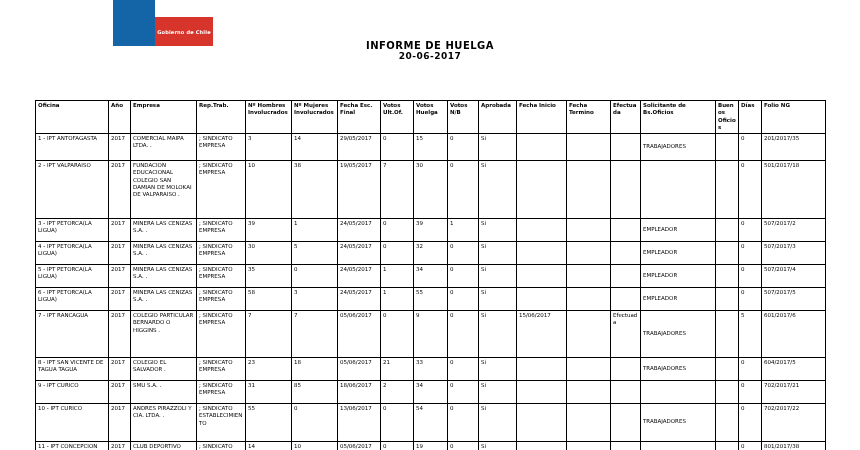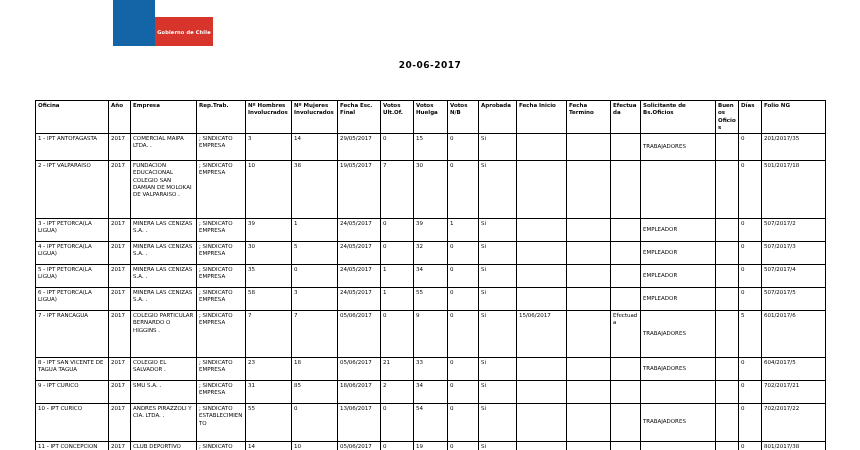--- a/index.html
+++ b/index.html
@@ -20,21 +20,21 @@
   .logo-red {
     width: 58px; height: 29px; margin-top: 17px;
     display: flex; align-items: center; justify-content: center;
     color: #ffffff; font-size: 5px; font-weight: bold; letter-spacing: 0.2px;
     text-align: center;
   }
 
   
   .title-block { position: absolute; left: 0; top: 40px; width: 860px; text-align: center; }
   .report-title { font-size: 10px; font-weight: bold; letter-spacing: 0.5px; }
-  .report-date  { font-size: 9px; font-weight: bold; margin-top: 20px; letter-spacing: 0.5px; }
+  .report-date  { font-size: 9px; font-weight: bold; letter-spacing: 0.5px; }
 
   
   table.report {
     position: absolute; left: 35px; top: 100px;
     width: 790px;
     border-collapse: collapse;
     table-layout: fixed;
   }
   table.report th, table.report td {
     border: 1px solid #000000;
@@ -71,20 +71,21 @@
 <div class="page">
 
   <div class="logo">
     <div class="logo-blue" style="background: rgb(20, 101, 168);"></div>
     <div class="logo-red" style="background: rgb(215, 53, 44);">
       <span>Gobierno de Chile</span>
     </div>
   </div>
 
   <div class="title-block">
+    <div class="report-title">INFORME DE HUELGA</div>
     <div class="report-date">20-06-2017</div>
   </div>
 
   <table class="report">
     <colgroup>
       <col style="width:73px">
         <col style="width:22px">
         <col style="width:66px">
         <col style="width:49px">
       <col style="width:46px">

